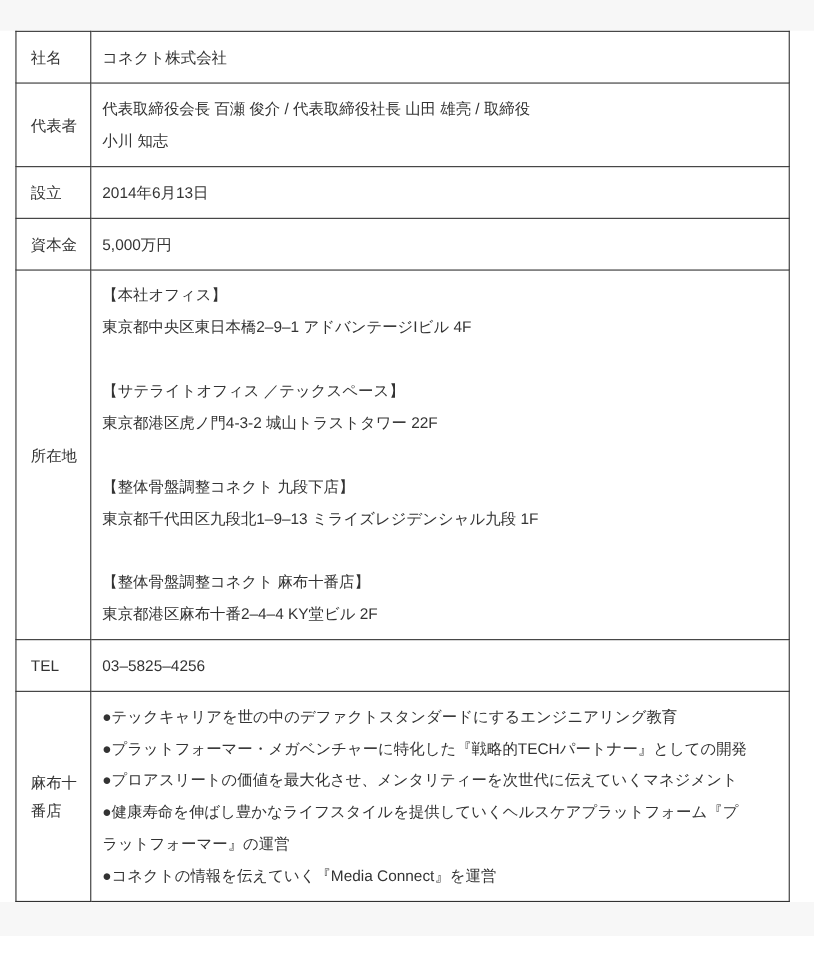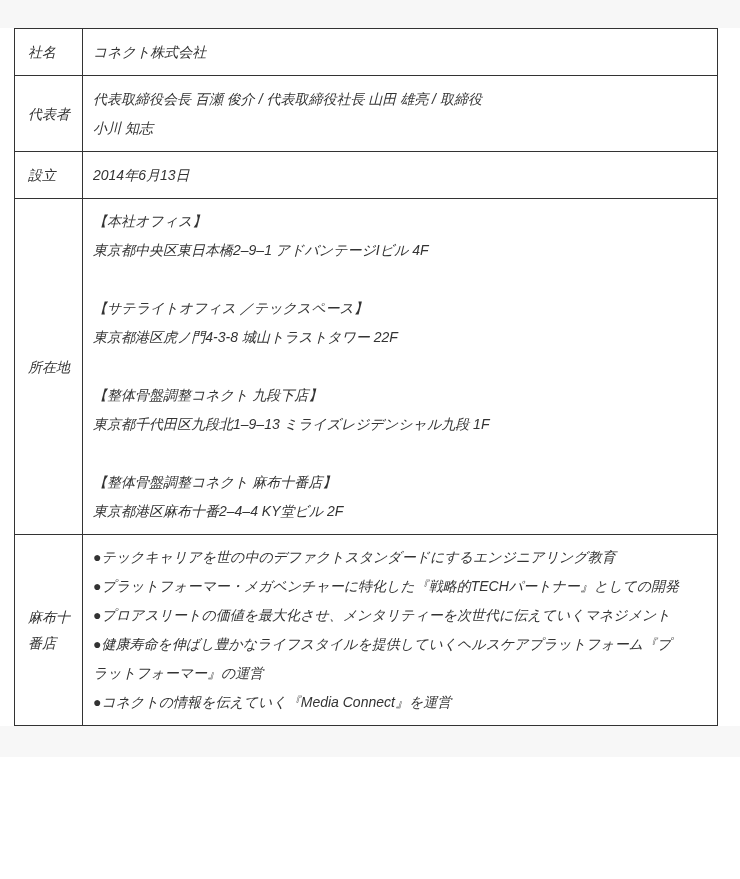--- a/index.html
+++ b/index.html
@@ -21,21 +21,20 @@
     table-layout:fixed;
     font-size:14px;
     color:#333333;
   }
   table.company th, table.company td{
     border:1px solid #333333;
     vertical-align:middle;
     font-weight:normal;
     text-align:left;
     box-sizing:border-box;
-    font-style:italic;
   }
   table.company th{
     width:68px;
     padding:6px 6px 6px 13px;
     line-height:26px;
   }
   table.company td{
     padding:8px 32px 8px 10px;
   }
   .line{
@@ -71,38 +70,50 @@
         </td>
       </tr>
 
       <tr class="h-single">
         <th>設立</th>
         <td>
           <div class="line">2014年6月13日</div>
         </td>
       </tr>
 
+      <tr class="h-single">
+        <th>資本金</th>
+        <td>
+          <div class="line">5,000万円</div>
+        </td>
+      </tr>
 
       <tr class="h-loc">
         <th>所在地</th>
         <td>
           <div class="line">【本社オフィス】</div>
           <div class="line">東京都中央区東日本橋2–9–1 アドバンテージIビル 4F</div>
           <div class="line"></div>
           <div class="line">【サテライトオフィス ／テックスペース】</div>
-          <div class="line">東京都港区虎ノ門4-3-8 城山トラストタワー 22F</div>
+          <div class="line">東京都港区虎ノ門4-3-2 城山トラストタワー 22F</div>
           <div class="line"></div>
           <div class="line">【整体骨盤調整コネクト 九段下店】</div>
           <div class="line">東京都千代田区九段北1–9–13 ミライズレジデンシャル九段 1F</div>
           <div class="line"></div>
           <div class="line">【整体骨盤調整コネクト 麻布十番店】</div>
           <div class="line">東京都港区麻布十番2–4–4 KY堂ビル 2F</div>
         </td>
       </tr>
 
+      <tr class="h-single">
+        <th>TEL</th>
+        <td>
+          <div class="line">03–5825–4256</div>
+        </td>
+      </tr>
 
 
       <tr class="h-biz">
         <th>麻布十番店</th>
         <td>
           <div class="line">●テックキャリアを世の中のデファクトスタンダードにするエンジニアリング教育</div>
           <div class="line">●プラットフォーマー・メガベンチャーに特化した『戦略的TECHパートナー』としての開発</div>
           <div class="line">●プロアスリートの価値を最大化させ、メンタリティーを次世代に伝えていくマネジメント</div>
           <div class="line">●健康寿命を伸ばし豊かなライフスタイルを提供していくヘルスケアプラットフォーム『プラットフォーマー』の運営</div>
           <div class="line">●コネクトの情報を伝えていく『Media Connect』を運営</div>

